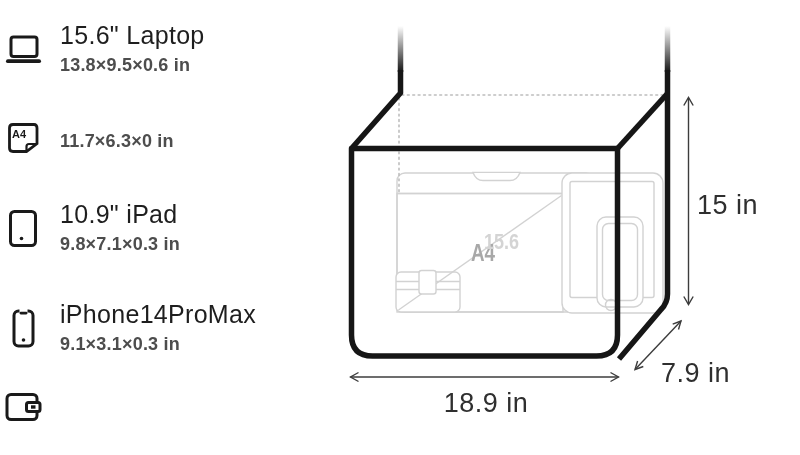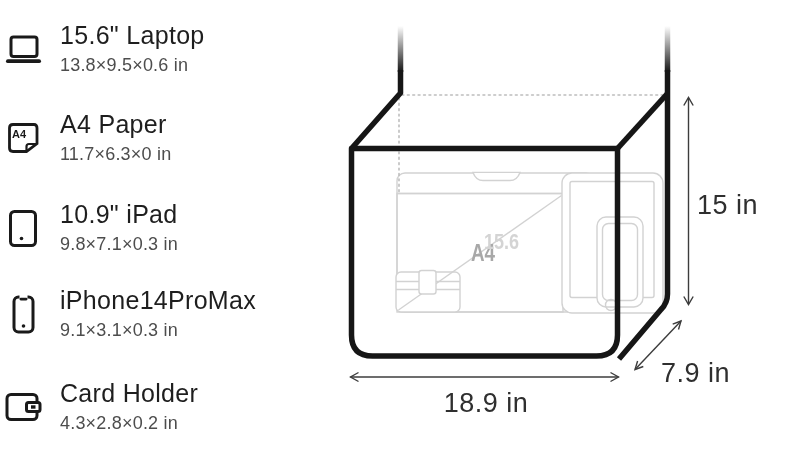--- a/index.html
+++ b/index.html
@@ -5,21 +5,21 @@
   html,body{margin:0;padding:0;background:#fff;}
   .canvas{
     position:relative;width:800px;height:455px;background:#ffffff;overflow:hidden;
     font-family:"Liberation Sans","DejaVu Sans",sans-serif;
   }
   .fits-panel{position:absolute;left:0;top:0;width:330px;height:455px;}
   .fit-item{position:absolute;left:0;display:flex;align-items:center;height:56px;}
   .icon-cell{width:46px;min-width:46px;display:flex;justify-content:center;align-items:center;}
   .txt-cell{margin-left:14px;}
   .fit-title{font-size:25px;color:#1e1e1e;letter-spacing:0.3px;line-height:1.05;}
-  .fit-dims{font-size:18px;color:#4d4d4d;letter-spacing:0.2px;margin-top:6px;}
+  .fit-dims{font-size:18px;color:#4d4d4d;letter-spacing:0.2px;margin-top:6px;font-weight:bold;}
   .drawing{position:absolute;left:0;top:0;width:800px;height:455px;}
   svg{display:block;}
 </style>
 </head>
 <body>
 
 <div class="canvas">
 
   <div class="fits-panel">
 
@@ -38,39 +38,38 @@
 
     <div class="fit-item" style="top:110px">
       <div class="icon-cell">
         <svg width="34" height="32" viewBox="0 0 34 32">
           <path d="M 28,2.5 H 7 Q 3.5,2.5 3.5,6 V 26 Q 3.5,29.5 7,29.5 H 20.5 L 31,21.5 V 6 Q 31,2.5 28,2.5 Z" fill="none" stroke="#1a1a1a" stroke-width="2.8"></path>
           <path d="M 20.5,29.5 V 24.5 Q 20.5,22 23,22 L 31,22" fill="none" stroke="#1a1a1a" stroke-width="2.2"></path>
           <text x="6" y="16" font-size="11" font-weight="bold" fill="#1a1a1a">A4</text>
         </svg>
       </div>
       <div class="txt-cell">
-        <div class="fit-title">A4 Paper</div>
         <div class="fit-dims">11.7×6.3×0 in</div>
       </div>
     </div>
 
     <div class="fit-item" style="top:200px">
       <div class="icon-cell">
         <svg width="28" height="37" viewBox="0 0 28 37">
           <rect x="1.5" y="1.5" width="25" height="34" rx="4" fill="none" stroke="#1a1a1a" stroke-width="3"></rect>
           <circle cx="12.5" cy="28.5" r="1.8" fill="#1a1a1a"></circle>
         </svg>
       </div>
       <div class="txt-cell">
         <div class="fit-title">10.9" iPad</div>
         <div class="fit-dims">9.8×7.1×0.3 in</div>
       </div>
     </div>
 
-    <div class="fit-item" style="top:286px">
+    <div class="fit-item" style="top:300px">
       <div class="icon-cell">
         <svg width="23" height="39" viewBox="0 0 23 39">
           <rect x="2" y="2" width="19" height="35" rx="4.5" fill="none" stroke="#1a1a1a" stroke-width="3"></rect>
           <rect x="7.5" y="0" width="8" height="4" fill="#ffffff"></rect>
           <rect x="7.5" y="2.8" width="8" height="2.6" rx="1.3" fill="#1a1a1a"></rect>
           <circle cx="11.5" cy="31" r="1.8" fill="#1a1a1a"></circle>
         </svg>
       </div>
       <div class="txt-cell">
         <div class="fit-title">iPhone14ProMax</div>
@@ -78,24 +77,20 @@
       </div>
     </div>
 
     <div class="fit-item" style="top:379px">
       <div class="icon-cell">
         <svg width="37" height="32" viewBox="0 0 37 32">
           <rect x="2" y="3.5" width="30" height="25" rx="4" fill="none" stroke="#1a1a1a" stroke-width="3"></rect>
           <rect x="21.5" y="11.5" width="13.5" height="9" rx="2" fill="#ffffff" stroke="#1a1a1a" stroke-width="3"></rect>
           <rect x="26" y="14.3" width="4.5" height="3.4" fill="#1a1a1a"></rect>
         </svg>
-      </div>
-      <div class="txt-cell">
-        <div class="fit-title">Card Holder</div>
-        <div class="fit-dims">4.3×2.8×0.2 in</div>
       </div>
     </div>
 
   </div>
 
   <div class="drawing">
     <svg width="800" height="455" viewBox="0 0 800 455">
       <defs>
         <linearGradient id="strapFade" x1="0" y1="0" x2="0" y2="1">
           <stop offset="0" stop-color="#161616" stop-opacity="0"></stop>

